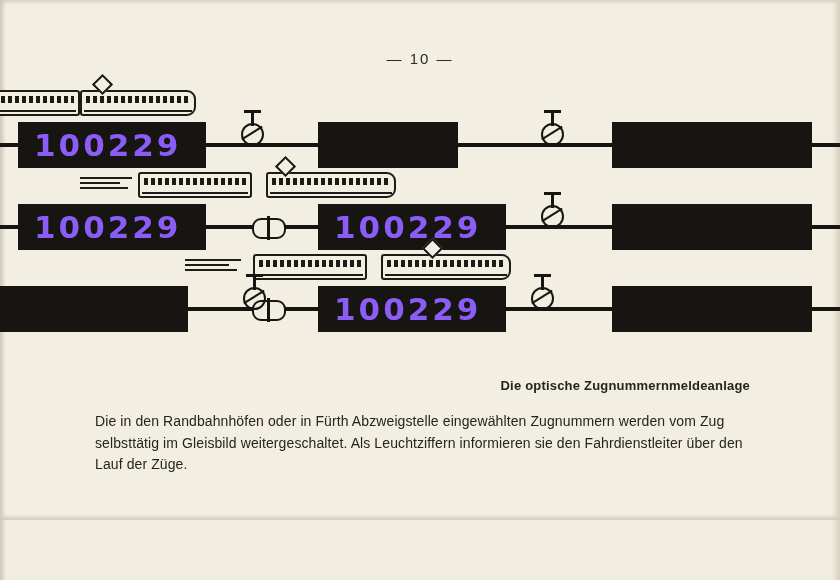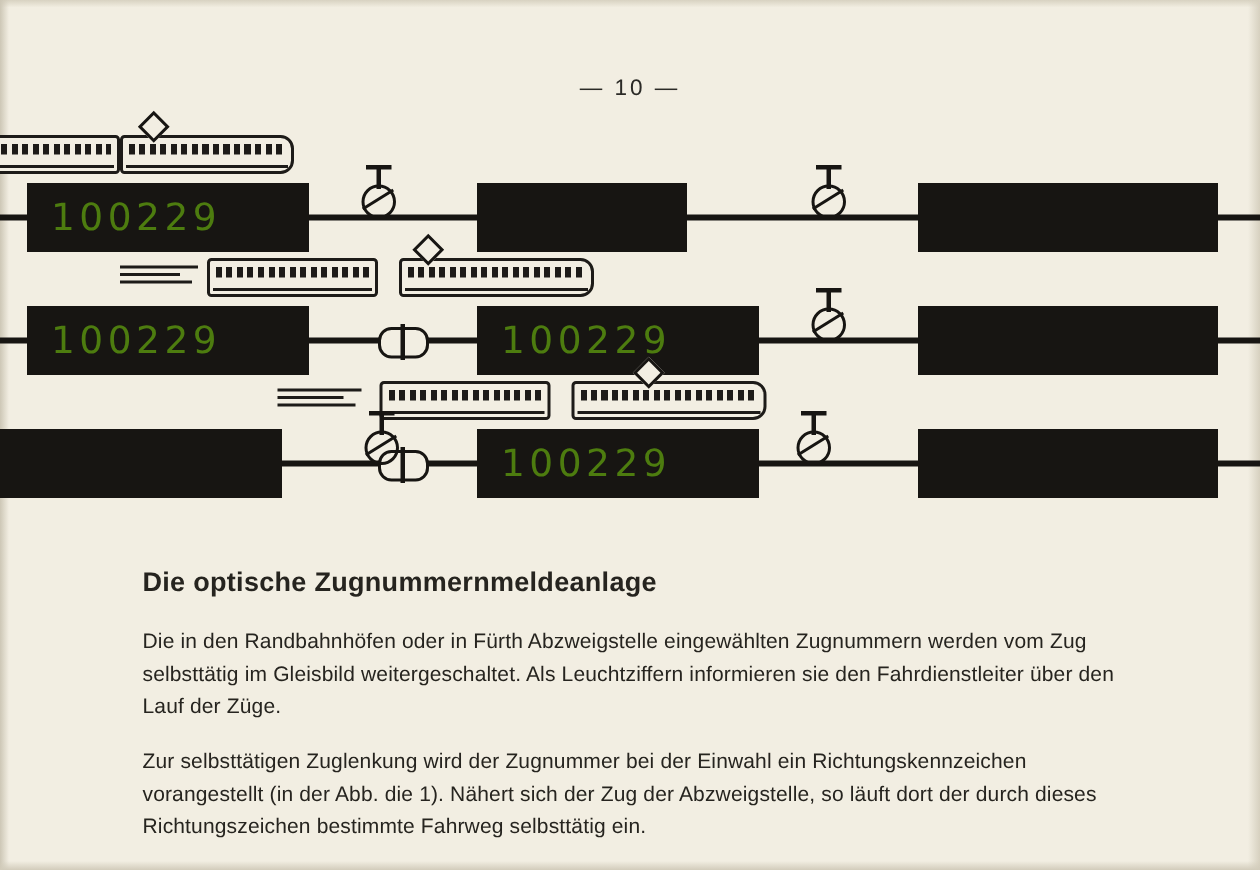--- a/index.html
+++ b/index.html
@@ -12,21 +12,21 @@
     background: #f0ece0;
     font-family: "Liberation Sans", sans-serif;
     overflow: hidden;
     position: relative;
   }
 
   .page {
     position: absolute;
     left: 0; top: 0;
     width: 840px;
-    height: 580px;
+    height: 520px;
     background: #f2eee2;
   }
 
   
   .page-number {
     position: absolute;
     top: 50px;
     left: 0;
     width: 840px;
     text-align: center;
@@ -68,24 +68,24 @@
     top: 21px;
     height: 4px;
     background: #171512;
   }
 
   .num {
     position: absolute;
     top: 4px;
     height: 38px;
     line-height: 38px;
-    color: #4d7c0f;
+    color: #8b5cf6;
     font-family: "DejaVu Sans", sans-serif;
-    font-weight: normal;
-    font-size: 25px;
+    font-weight: bold;
+    font-size: 31px;
     letter-spacing: 3px;
     white-space: nowrap;
   }
 
   
   .signal {
     position: absolute;
     width: 30px;
     height: 34px;
   }
@@ -201,23 +201,23 @@
 
   
   .text-block {
     position: absolute;
     left: 95px;
     top: 378px;
     width: 655px;
     color: #26241f;
   }
   .fig-caption {
-    text-align: left;
+    text-align: right;
     font-weight: bold;
-    font-size: 18px;
+    font-size: 13px;
     margin-bottom: 18px;
     letter-spacing: 0.2px;
   }
   .para {
     font-size: 14px;
     line-height: 1.55;
     margin-bottom: 15px;
     text-align: left;
     letter-spacing: 0.1px;
   }
@@ -370,16 +370,15 @@
           <div class="disc"></div>
           <div class="slash"></div>
       </div>
     </div>
 
   </div>
 
   <div class="text-block">
     <div class="fig-caption">Die optische Zugnummernmeldeanlage</div>
     <p class="para">Die in den Randbahnhöfen oder in Fürth Abzweigstelle eingewählten Zugnummern werden vom Zug selbsttätig im Gleisbild weitergeschaltet. Als Leuchtziffern informieren sie den Fahrdienstleiter über den Lauf der Züge.</p>
-    <p class="para">Zur selbsttätigen Zuglenkung wird der Zugnummer bei der Einwahl ein Richtungskennzeichen vorangestellt (in der Abb. die 1). Nähert sich der Zug der Abzweigstelle, so läuft dort der durch dieses Richtungszeichen bestimmte Fahrweg selbsttätig ein.</p>
   </div>
 
 </div>
 
 </body></html>

